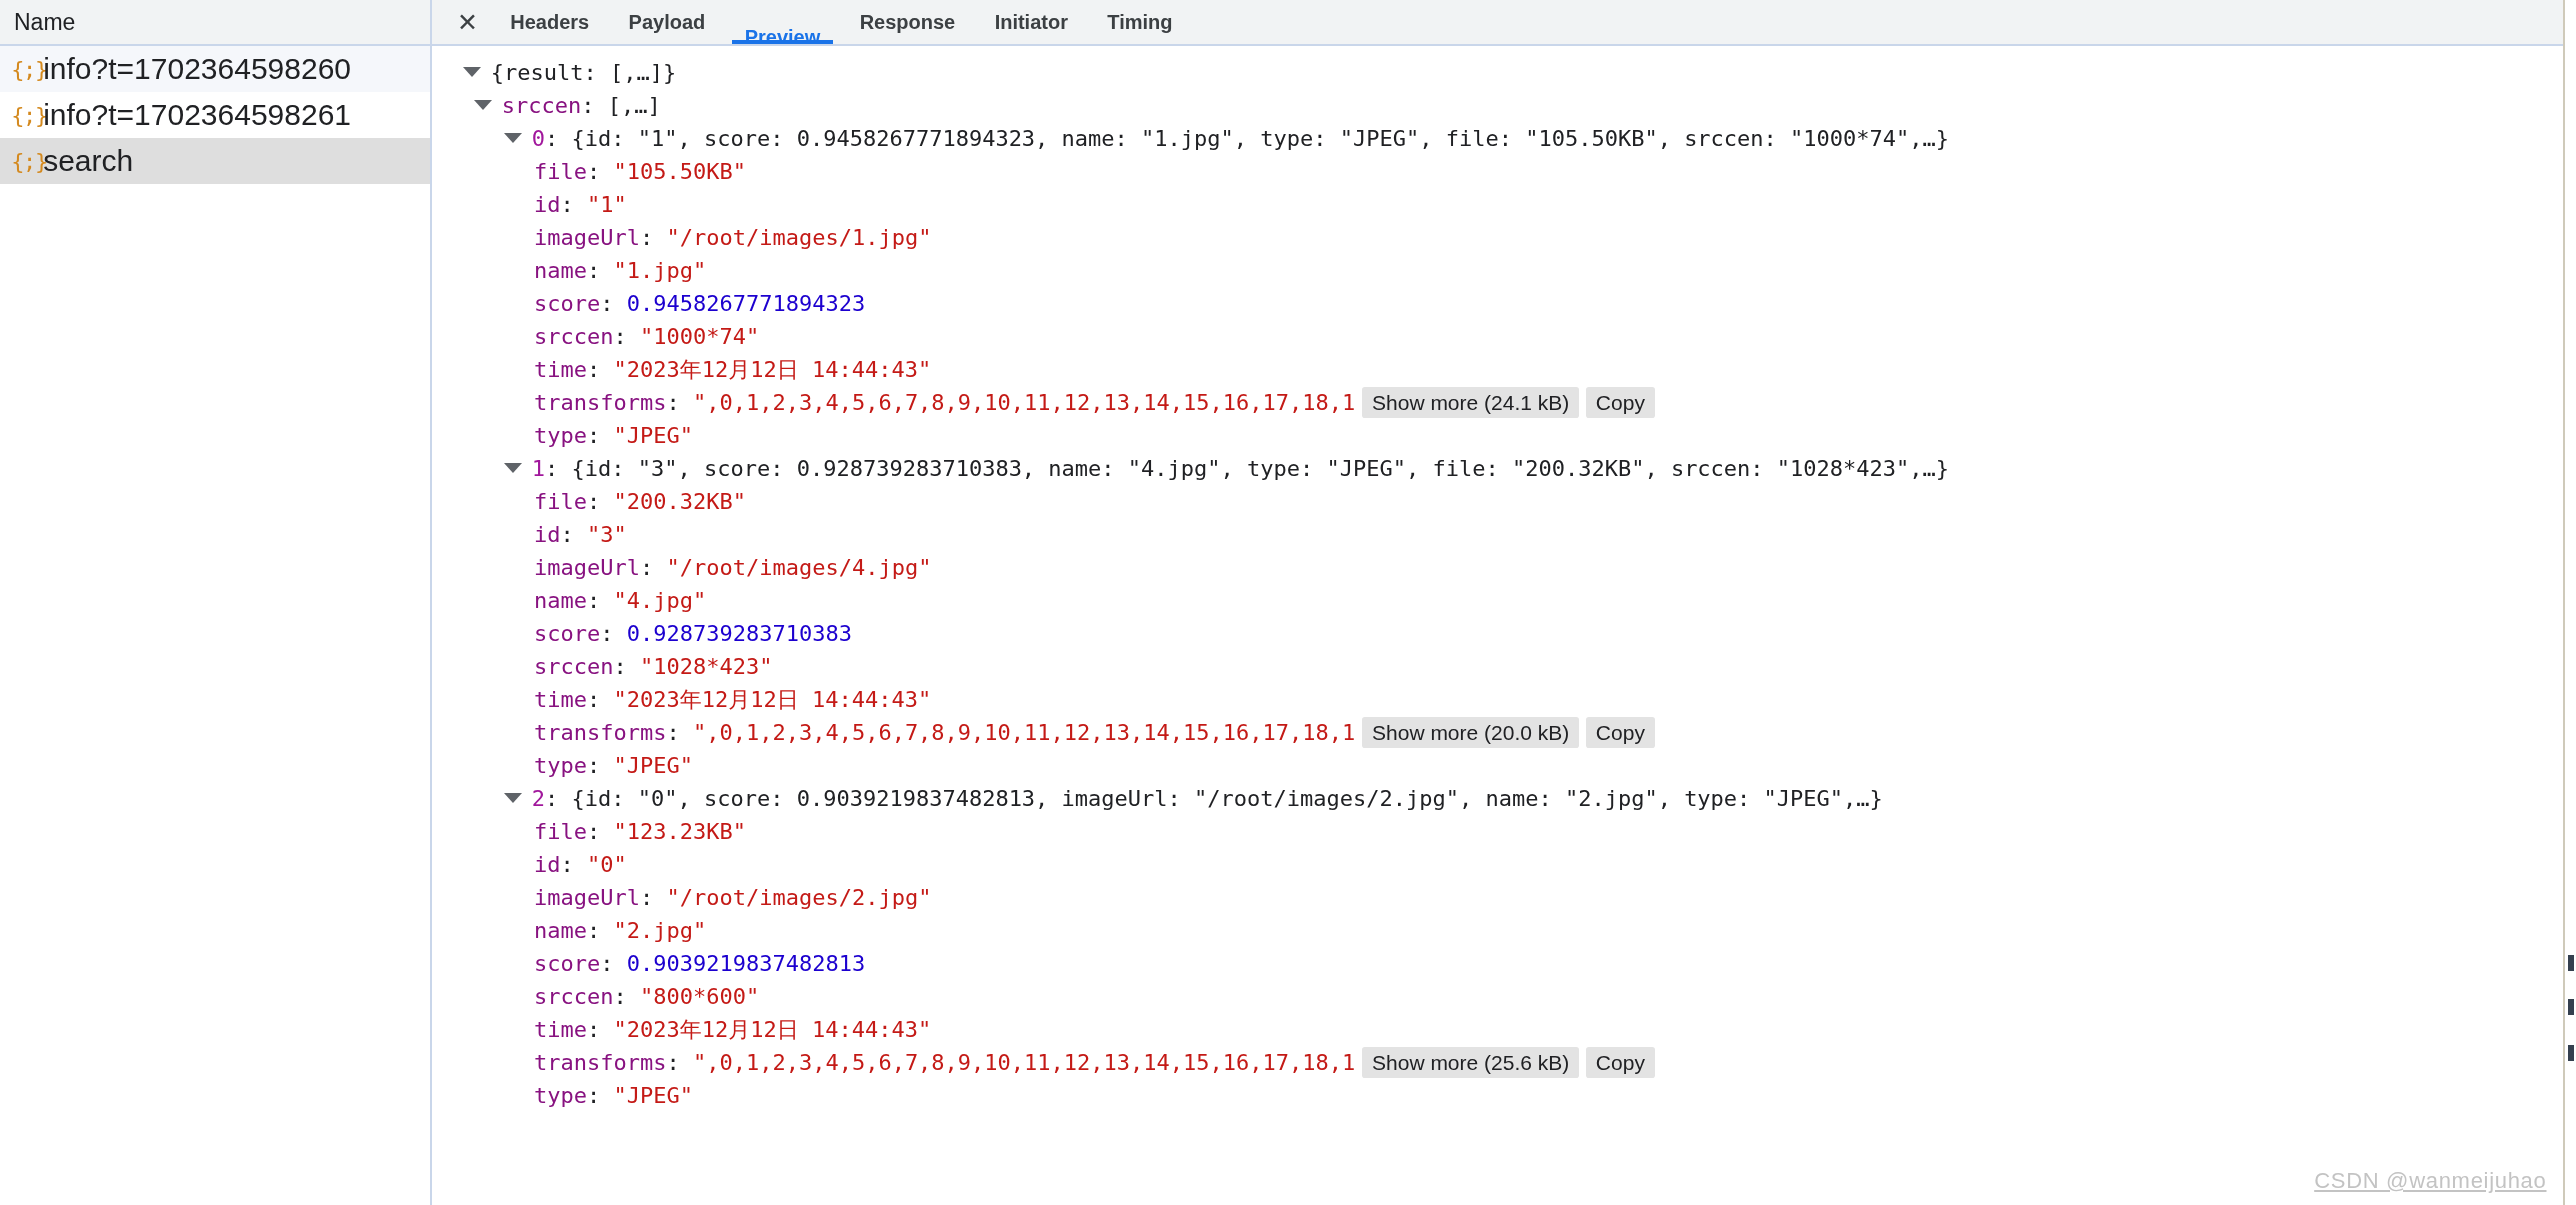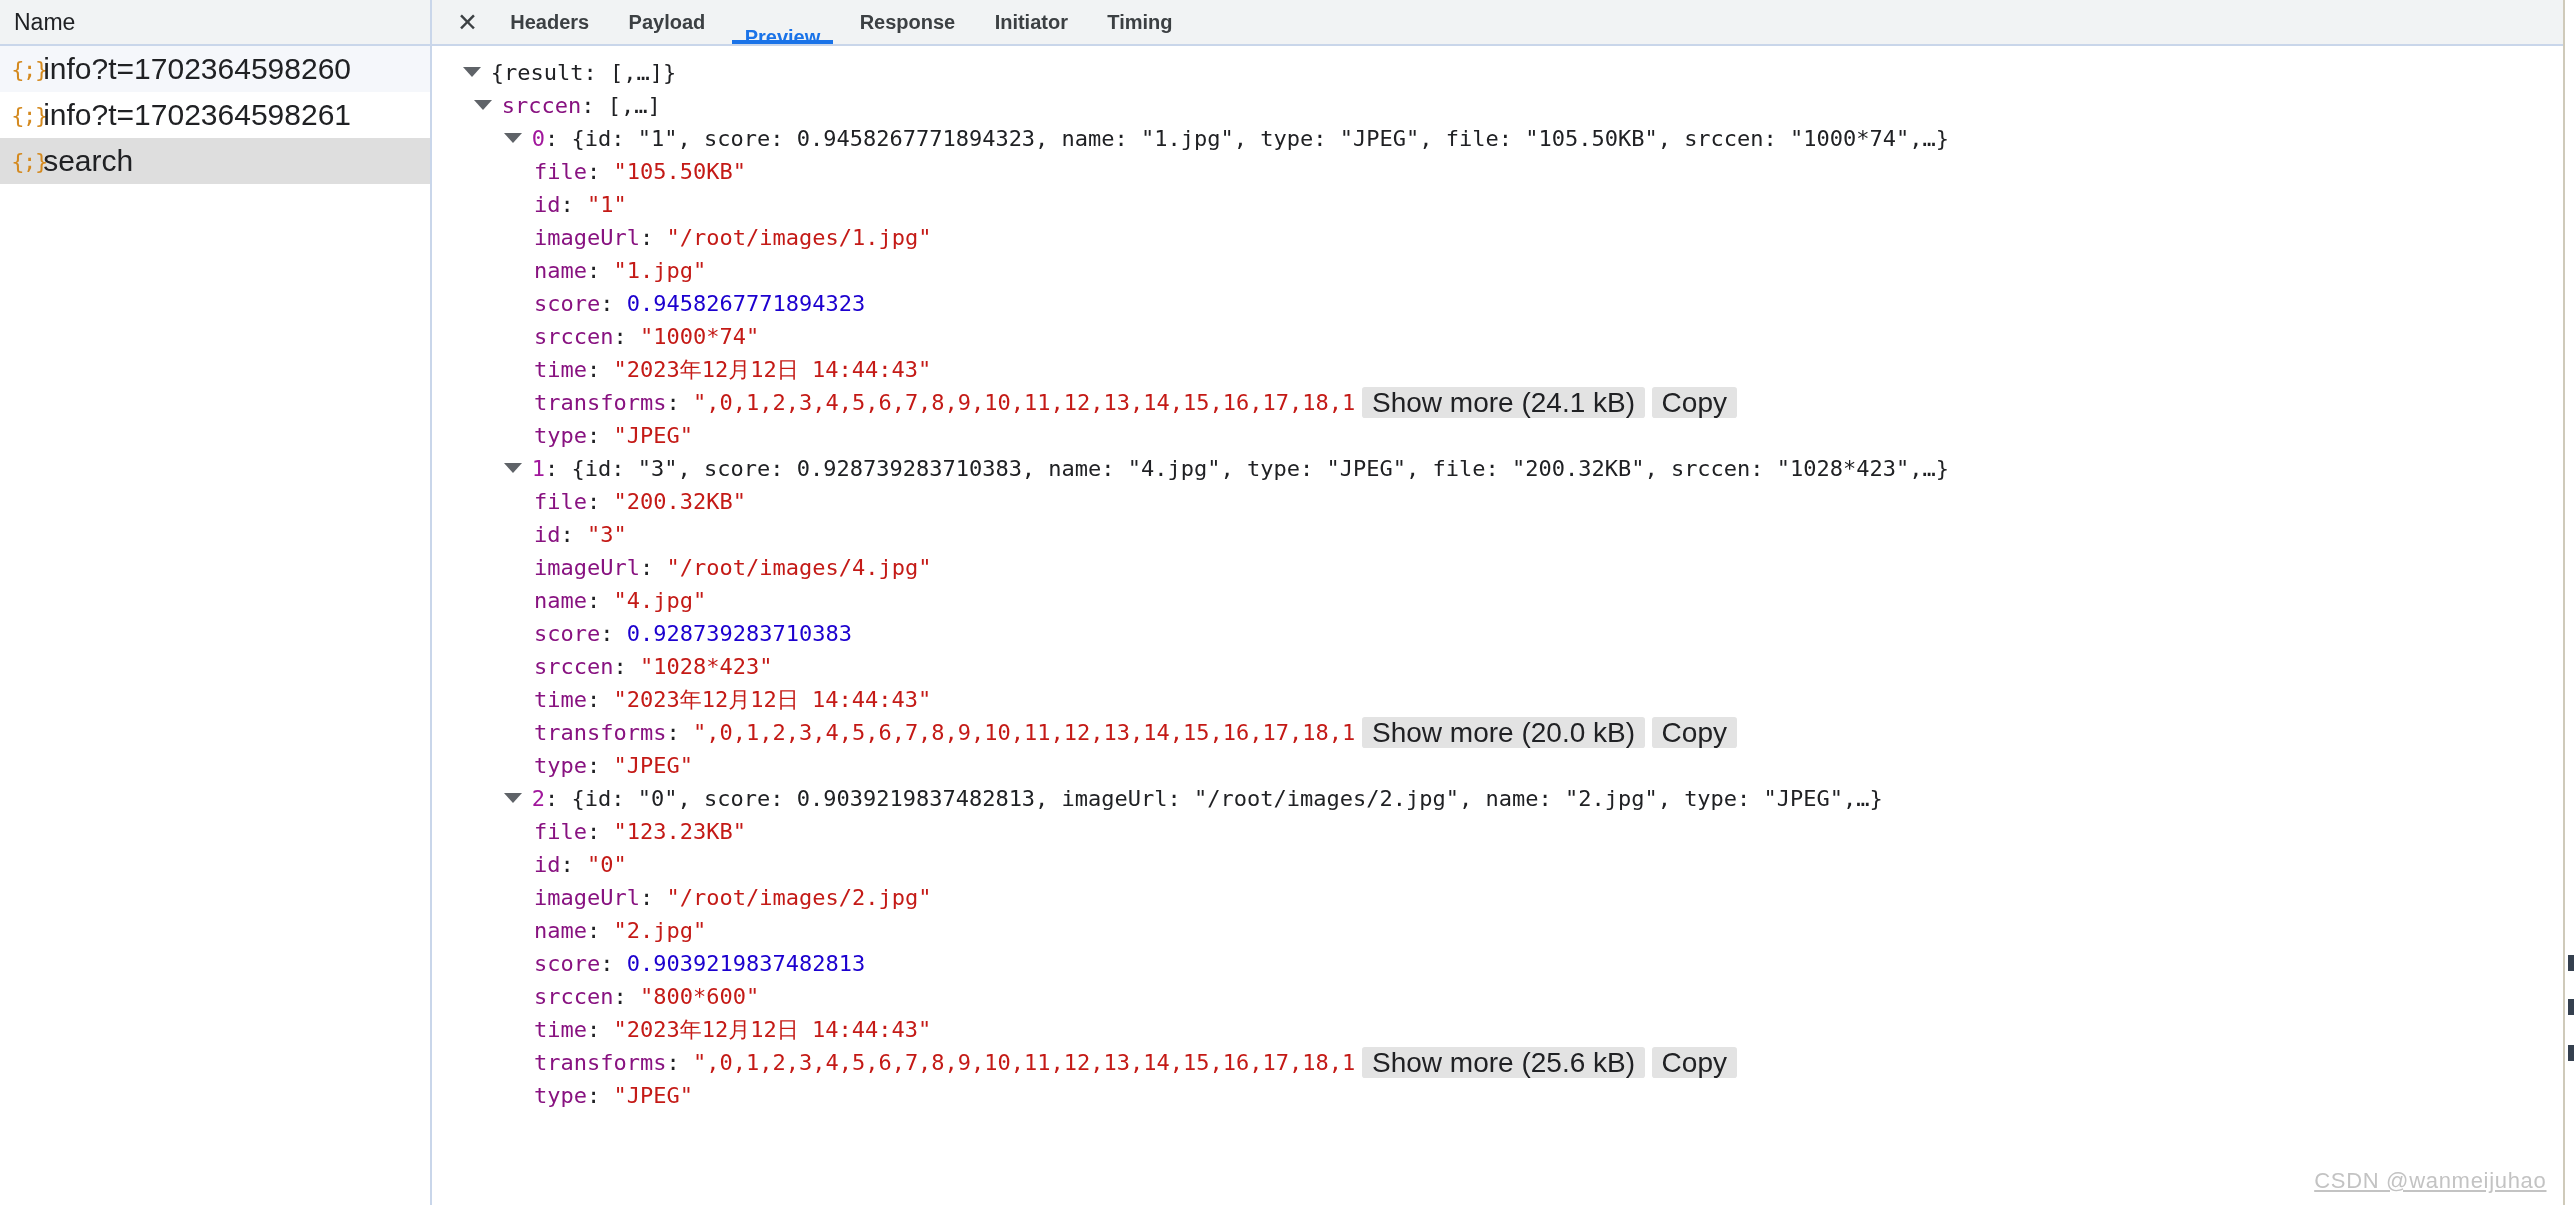--- a/index.html
+++ b/index.html
@@ -140,21 +140,21 @@
   .v-num   { color: #1c00cf; }   
   .plain   { color: #202124; }   
   .summary { color: #202124; }
 
   .btn {
     display: inline-block;
     background: #e3e3e3;
     color: #202124;
     border-radius: 2.8px;
     font-family: "Liberation Sans", sans-serif;
-    font-size: 28px;
+    font-size: 21px;
     line-height: 31px;
     padding: 0 9.8px;
     margin-left: 7px;
     vertical-align: middle;
   }
 
   
   #watermark {
     position: absolute;
     right: 29.5px;

